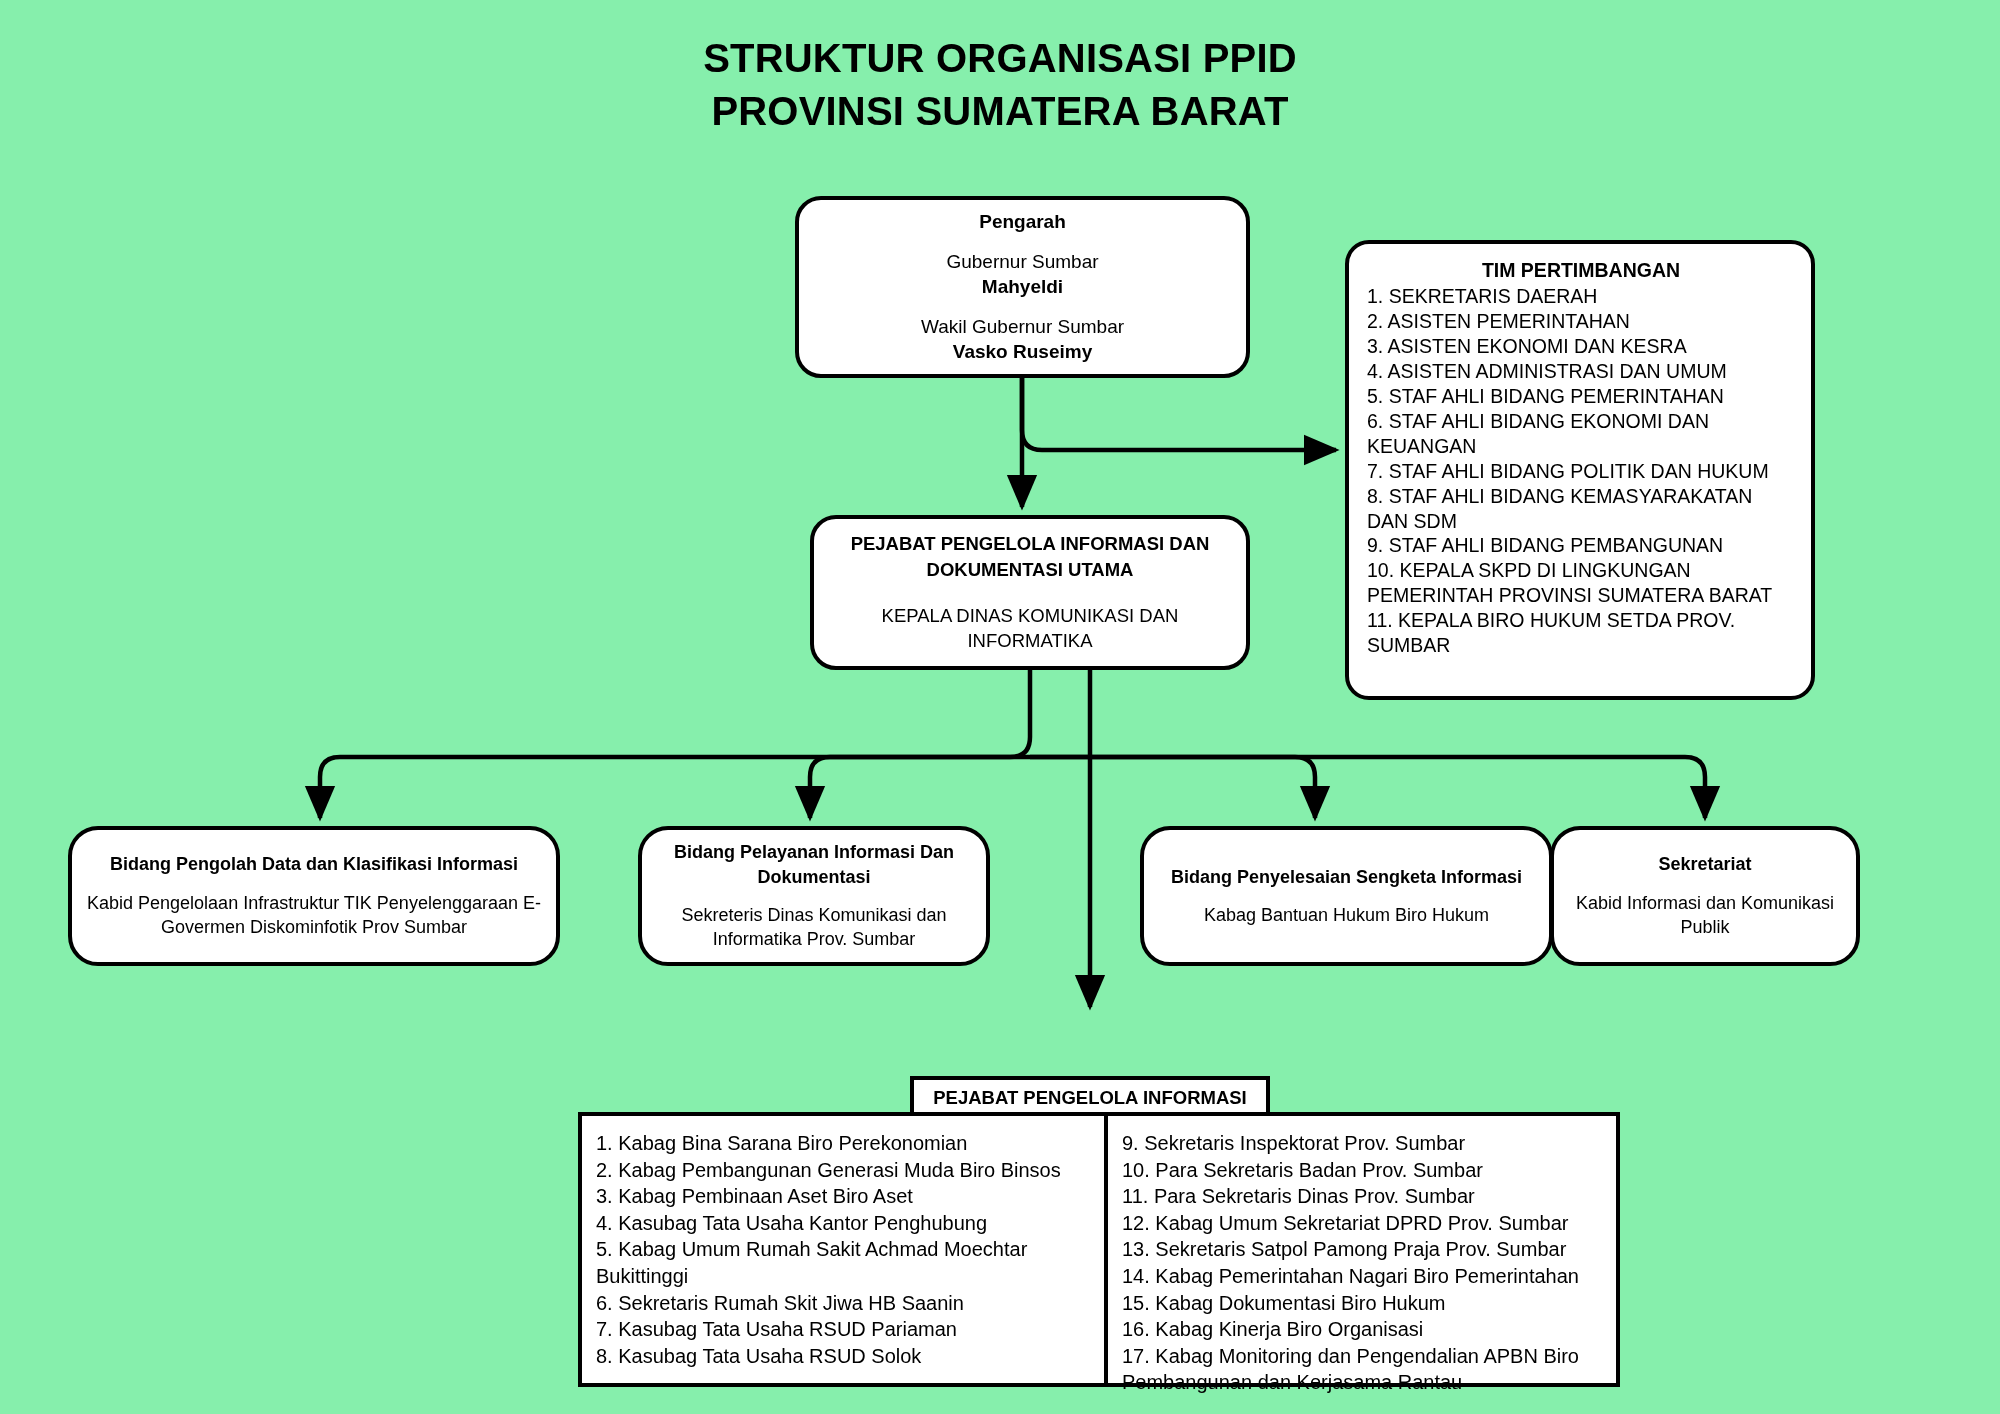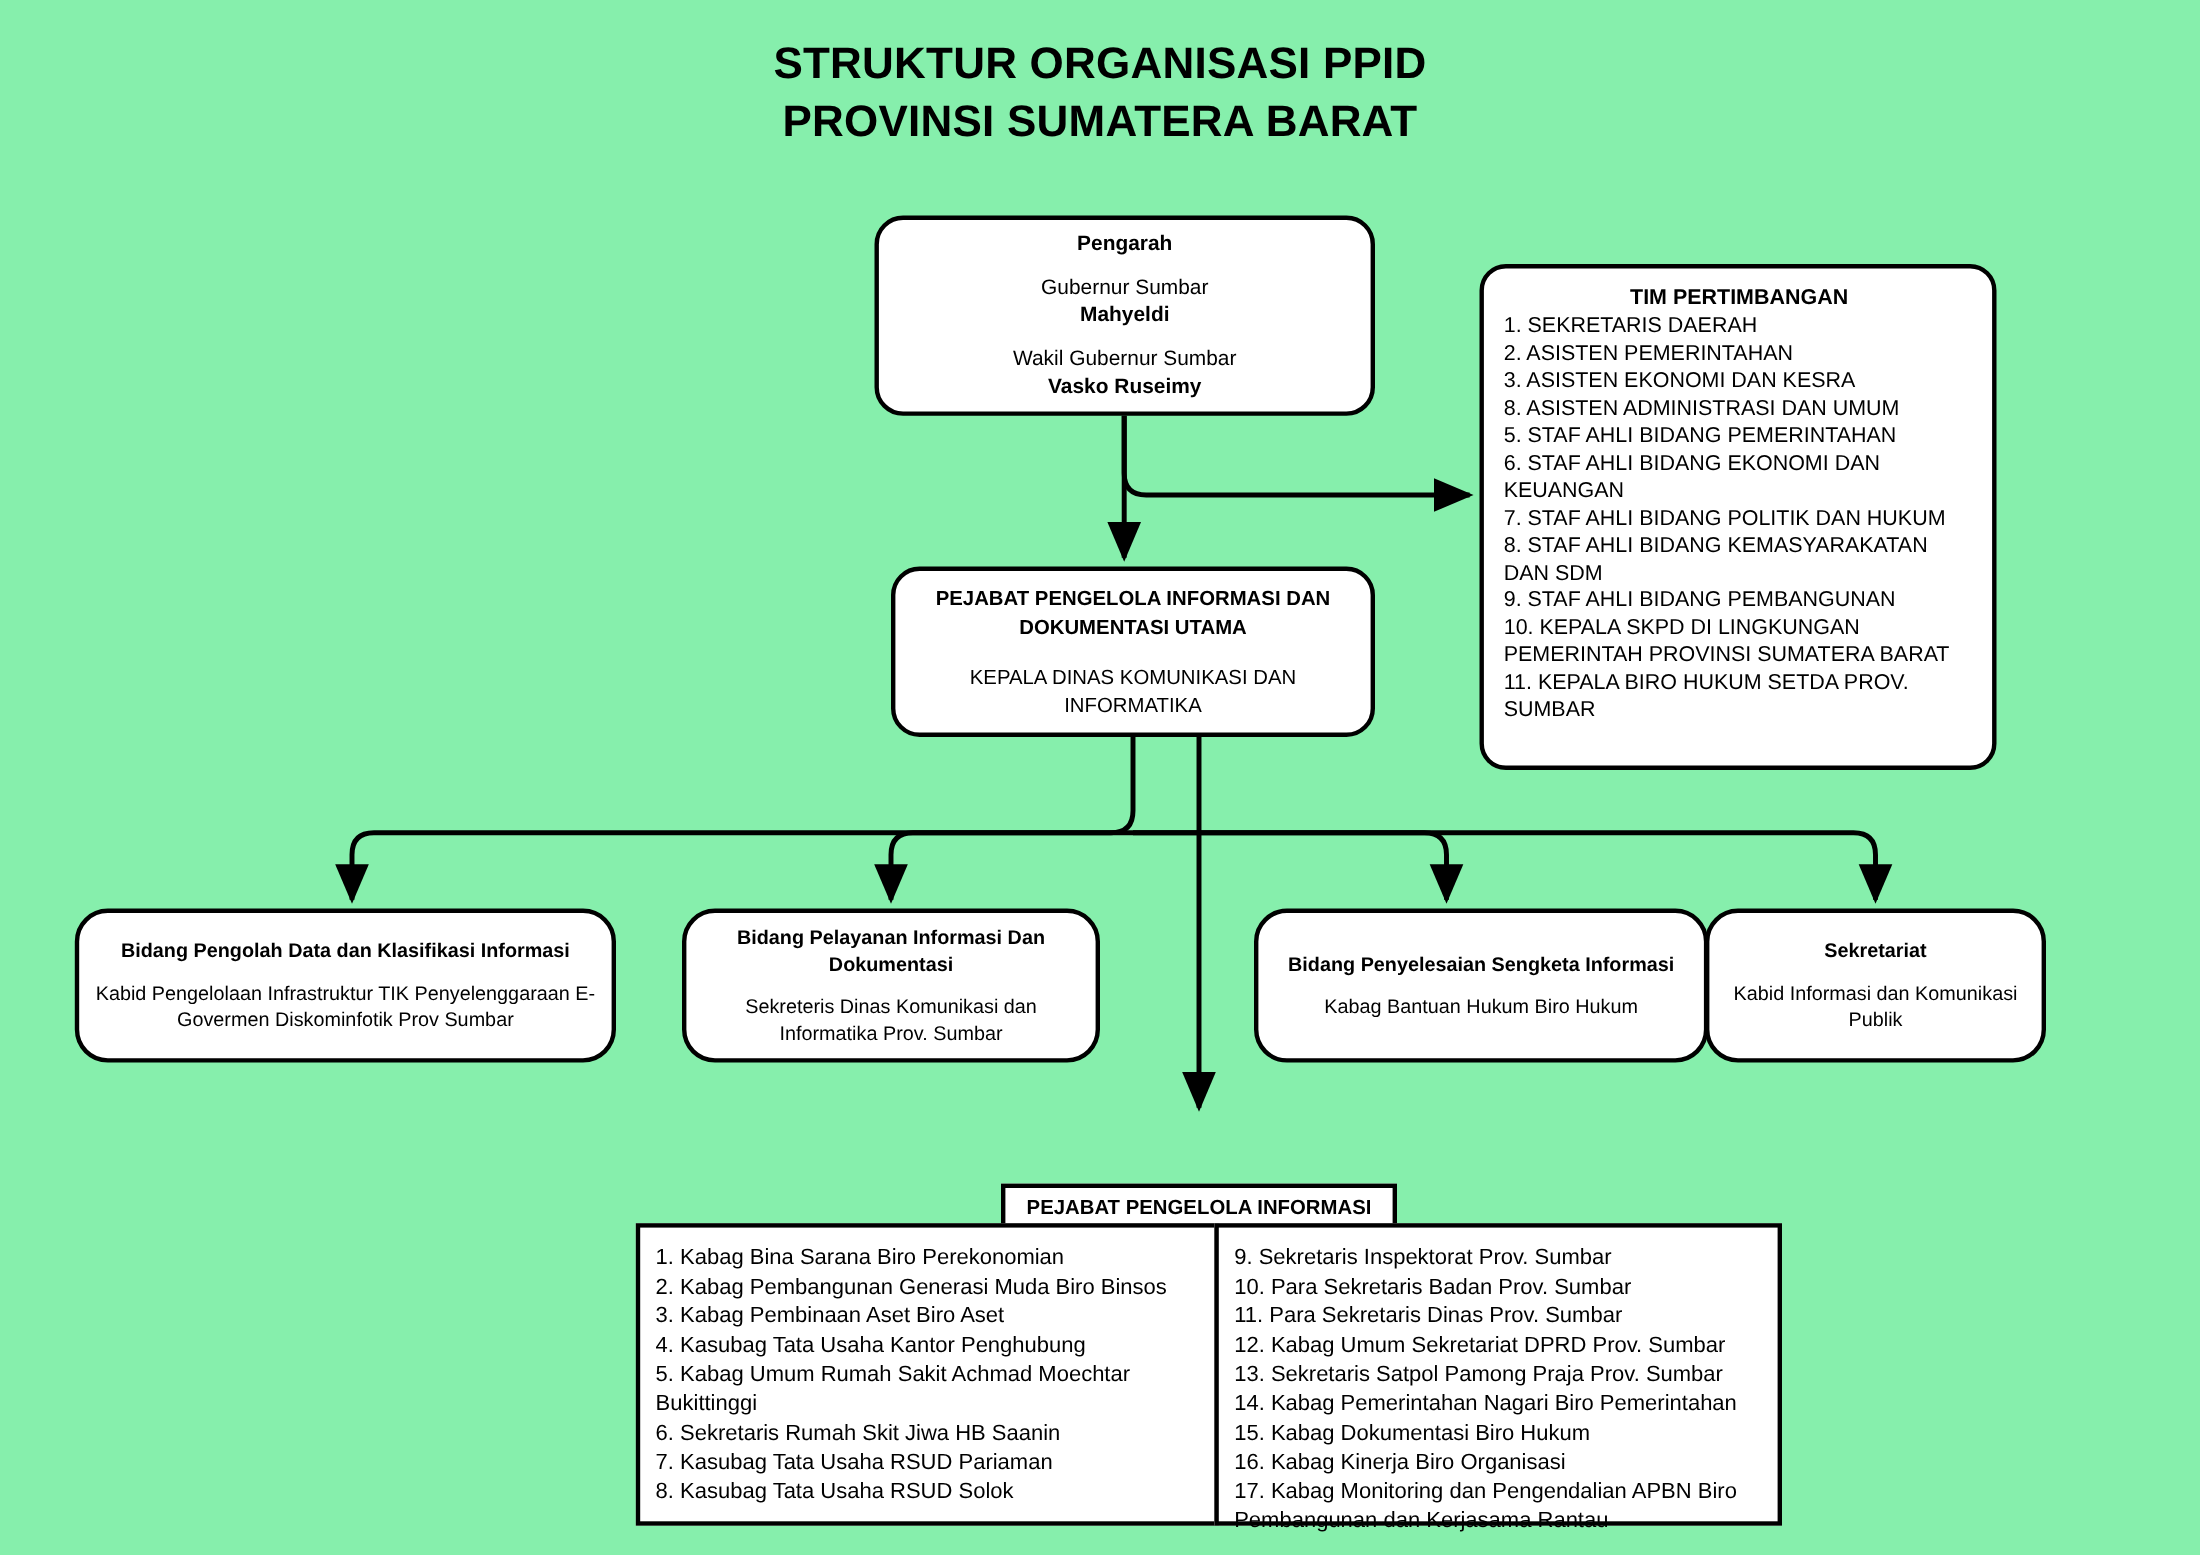--- a/index.html
+++ b/index.html
@@ -105,21 +105,21 @@
 
   
   .bidang {
     top: 826px;
     height: 140px;
     font-size: 18px;
     line-height: 1.36;
     border-radius: 30px;
   }
   #node-bidang-1 { left: 68px;  width: 492px; }
-  #node-bidang-2 { left: 620px; width: 380px; }
+  #node-bidang-2 { left: 638px; width: 352px; }
   #node-bidang-3 { left: 1140px; width: 413px; }
   #node-bidang-4 { left: 1550px; width: 310px; }
 
   
   #node-pelaksana {
     position: absolute;
     box-sizing: border-box;
     left: 910px; top: 1076px;
     width: 360px; height: 95px;
     border: 4px solid #000;
@@ -193,21 +193,21 @@
     <div class="sub">Wakil Gubernur Sumbar</div>
     <div class="hd">Vasko Ruseimy</div>
   </div>
 
   <div class="node" id="node-tim">
     <div class="tim-title">TIM PERTIMBANGAN</div>
     <ol id="tim-list">
         <li>1. SEKRETARIS DAERAH</li>
         <li>2. ASISTEN PEMERINTAHAN</li>
         <li>3. ASISTEN EKONOMI DAN KESRA</li>
-        <li>8. ASISTEN ADMINISTRASI DAN UMUM</li>
+        <li>4. ASISTEN ADMINISTRASI DAN UMUM</li>
         <li>5. STAF AHLI BIDANG PEMERINTAHAN</li>
         <li>6. STAF AHLI BIDANG EKONOMI DAN KEUANGAN</li>
         <li>7. STAF AHLI BIDANG POLITIK DAN HUKUM</li>
         <li>8. STAF AHLI BIDANG KEMASYARAKATAN DAN SDM</li>
         <li>9. STAF AHLI BIDANG PEMBANGUNAN</li>
         <li>10. KEPALA SKPD DI LINGKUNGAN PEMERINTAH PROVINSI SUMATERA BARAT</li>
         <li>11. KEPALA BIRO HUKUM SETDA PROV. SUMBAR</li>
       </ol>
   </div>
 

